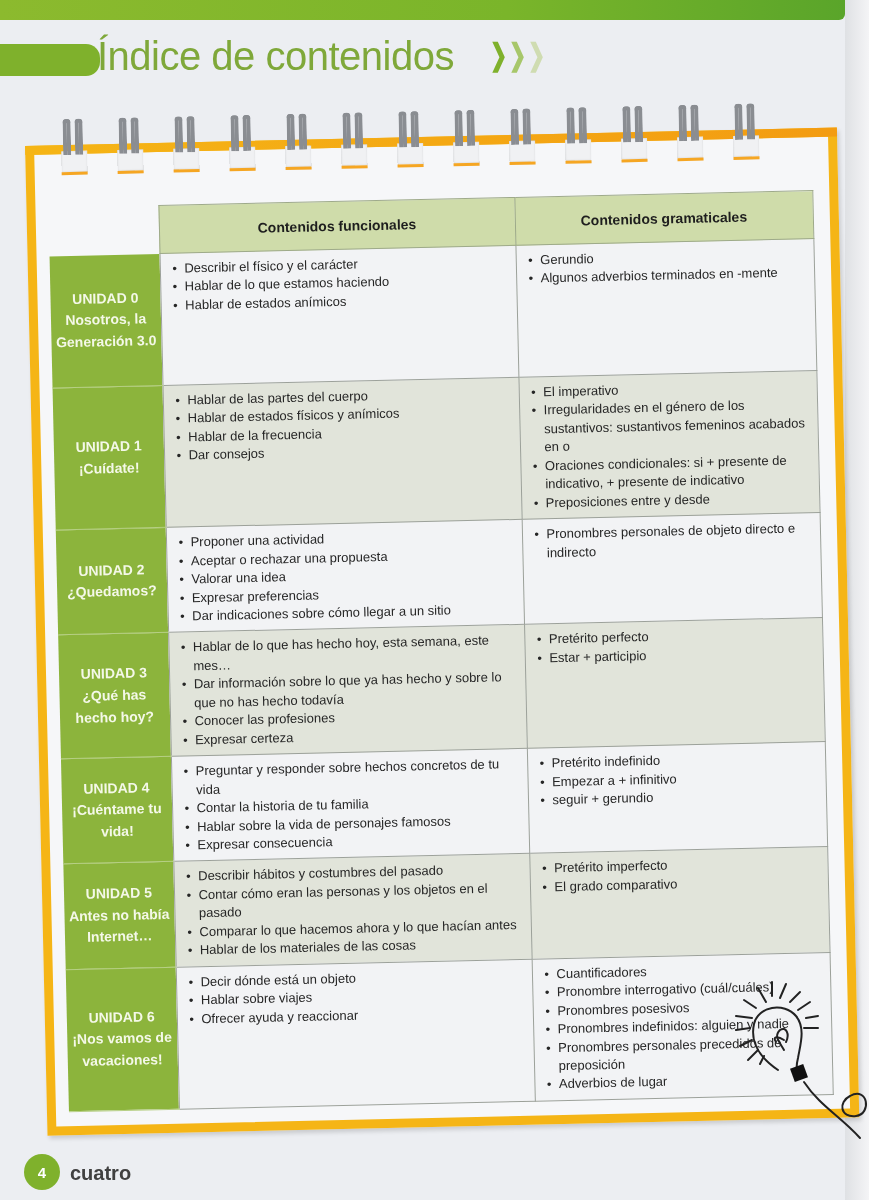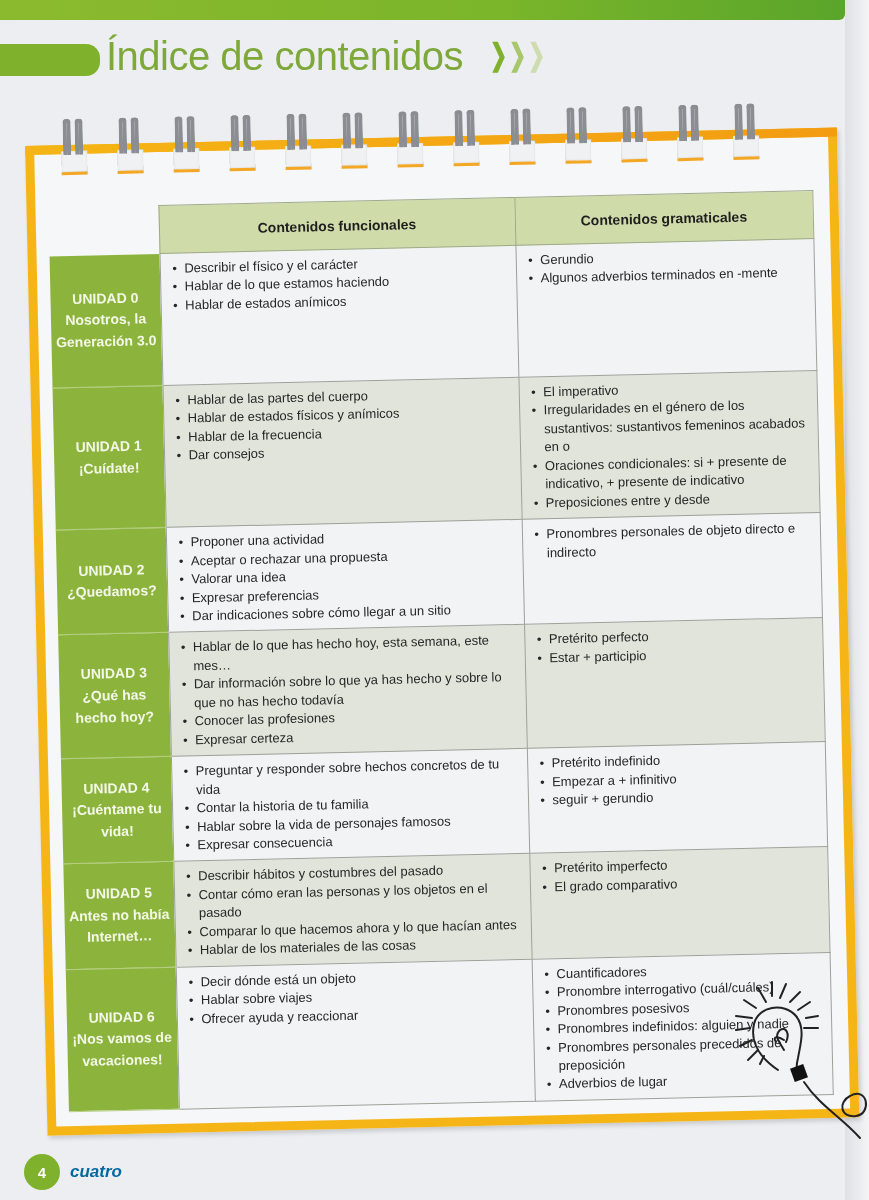--- a/index.html
+++ b/index.html
@@ -17,21 +17,21 @@
   }
   .page-edge {
     position: absolute; right: 0; top: 0; width: 24px; height: 1200px;
     background: linear-gradient(90deg, #dfe1e4, #f4f4f6);
   }
   .title-bar {
     position: absolute; left: 0; top: 44px; width: 100px; height: 32px;
     background: #7fb12c; border-radius: 0 14px 14px 0;
   }
   .title {
-    position: absolute; left: 106px; top: 34px;
+    position: absolute; left: 97px; top: 34px;
     font-size: 40px; color: #7fa83a; font-weight: normal; letter-spacing: -0.5px;
   }
   .chevrons {
     position: absolute; left: 486px; top: 40px; display: flex; gap: 0;
   }
   .chev { font-size: 30px; font-weight: bold; line-height: 1; transform: scaleX(0.7); margin-right: -6px; }
   .chev.c1 { color: #7fb12c; } .chev.c2 { color: #a7c76a; } .chev.c3 { color: #cfdcb1; }
 
   .notebook {
     position: absolute; left: 24px; top: 100px; width: 838px; height: 1040px;
@@ -84,21 +84,21 @@
   .toc li::before { content: "•"; position: absolute; left: 2px; top: 0; }
 
   .bulb { position: absolute; left: 700px; top: 966px; width: 169px; height: 180px; }
 
   .footer-num {
     position: absolute; left: 24px; top: 1154px; width: 36px; height: 36px; border-radius: 50%;
     background: #7fb12c; color: #fff; font-weight: bold; font-size: 15px;
     display: flex; align-items: center; justify-content: center;
   }
   .footer-word {
-    position: absolute; left: 70px; top: 1162px; font-size: 17px; font-weight: bold; color: #0369a1; font-style: italic;
+    position: absolute; left: 70px; top: 1162px; font-size: 20px; font-weight: bold; color: #404040;
   }
 </style>
 </head>
 <body>
 
 <div class="top-band"></div>
 <div class="page-edge"></div>
 
 <div class="title-bar"></div>
 <h1 class="title">Índice de contenidos</h1>

